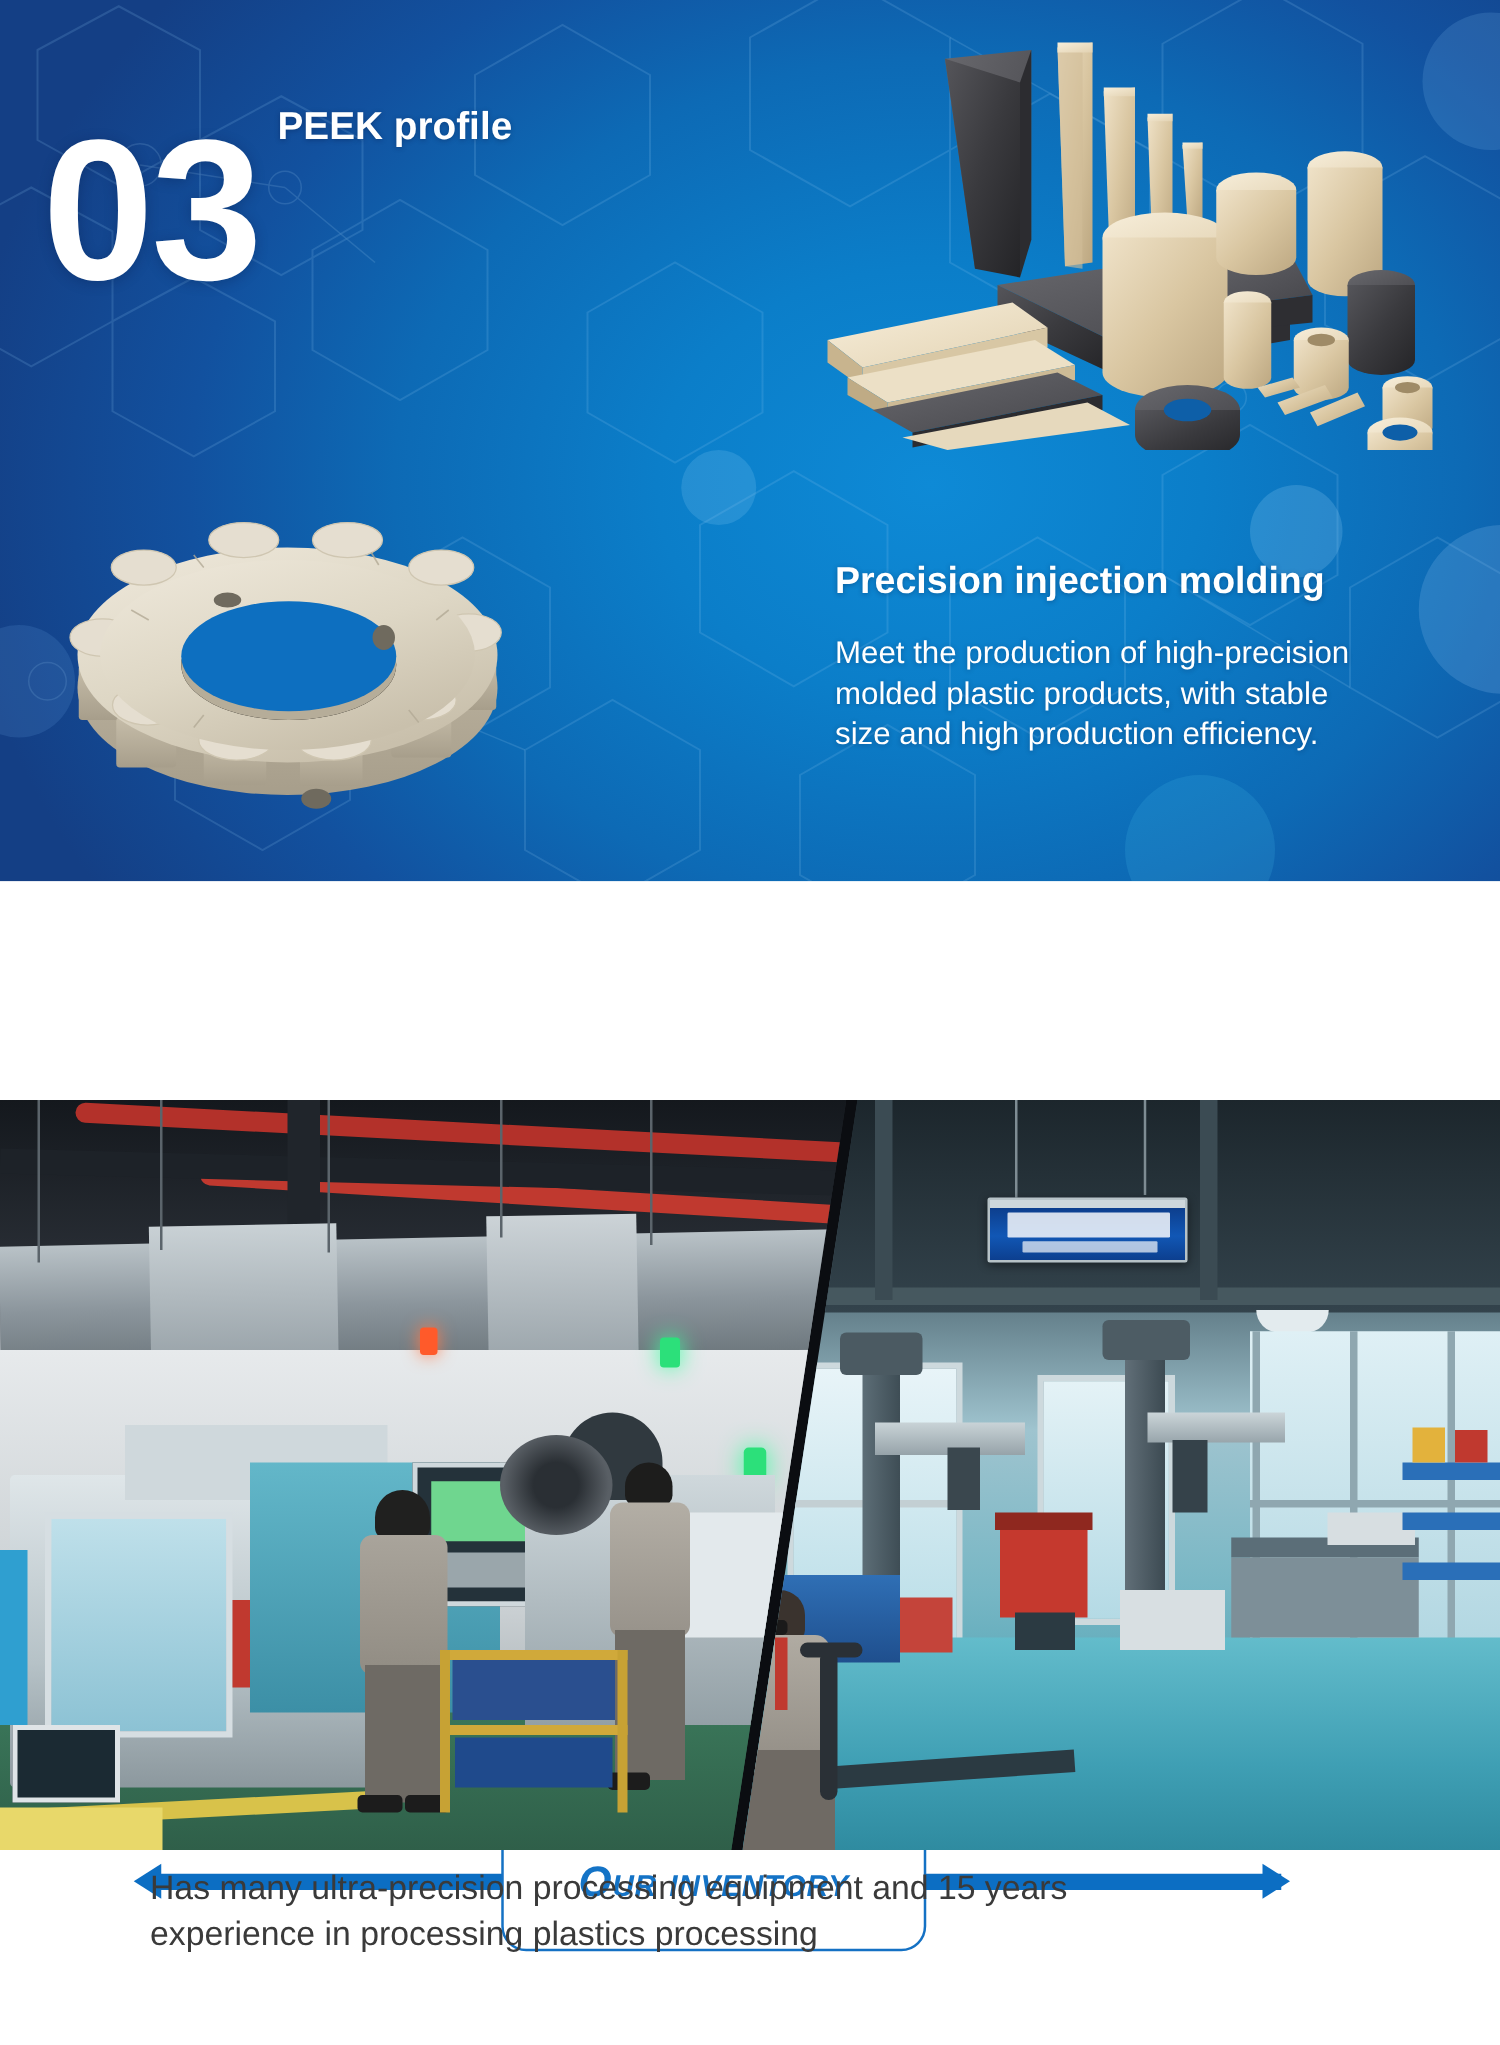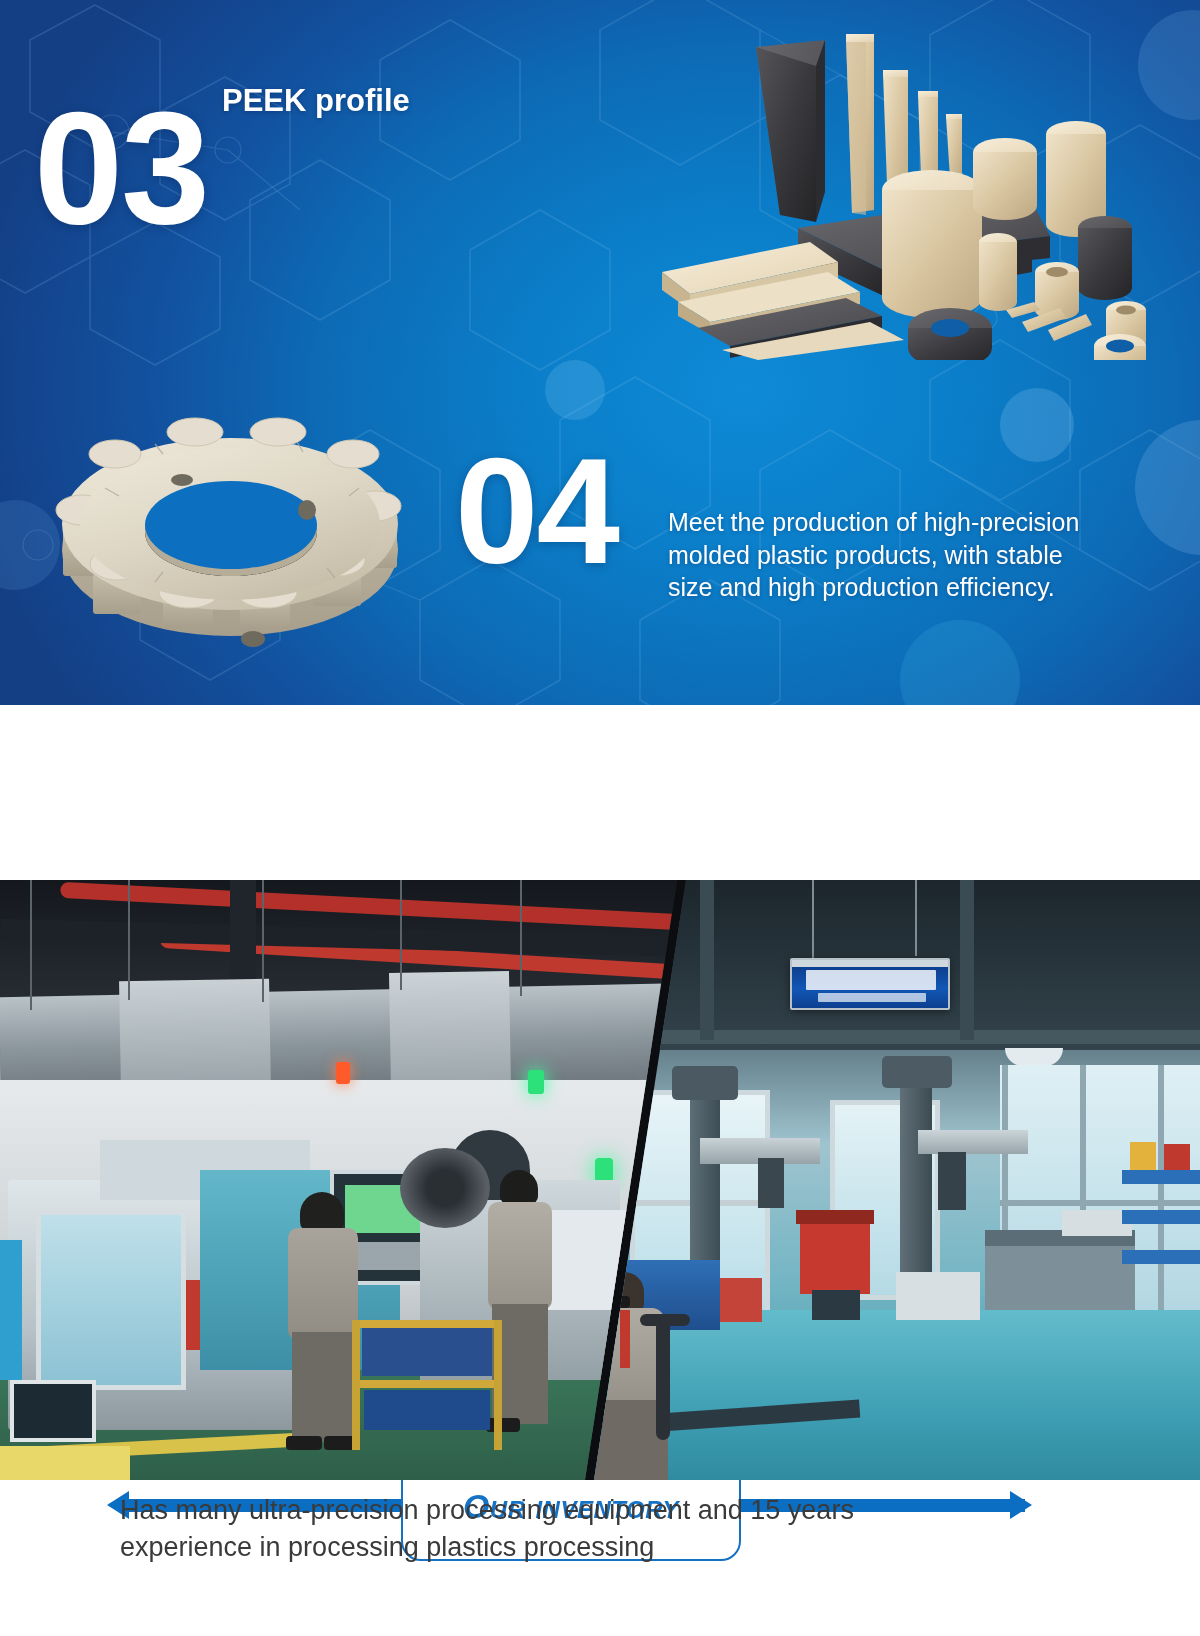--- a/index.html
+++ b/index.html
@@ -288,21 +288,21 @@
           <path d="M324,96 L314,104"></path>
         <path d="M300,186 L292,176"></path>
           <path d="M120,190 L128,180"></path>
       </g>
     </svg>
   </div>
 
   <div class="num" id="num03">03</div>
   <div class="blk-title" id="t03">PEEK profile</div>
 
-  <div class="num" id="num04">04</div>
+  <div class="blk-title" id="t04">Precision injection molding</div>
   <div class="blk-body" id="b04">Meet the production of high-precision molded plastic products, with stable size and high production efficiency.</div>
 </div>
 
 <div class="strength-zone">
   <div class="arrow-line"></div>
   <div class="arrow-left"></div>
   <div class="arrow-right"></div>
   <div class="strength-badge">
     <span>Our inventory</span>
   </div>

